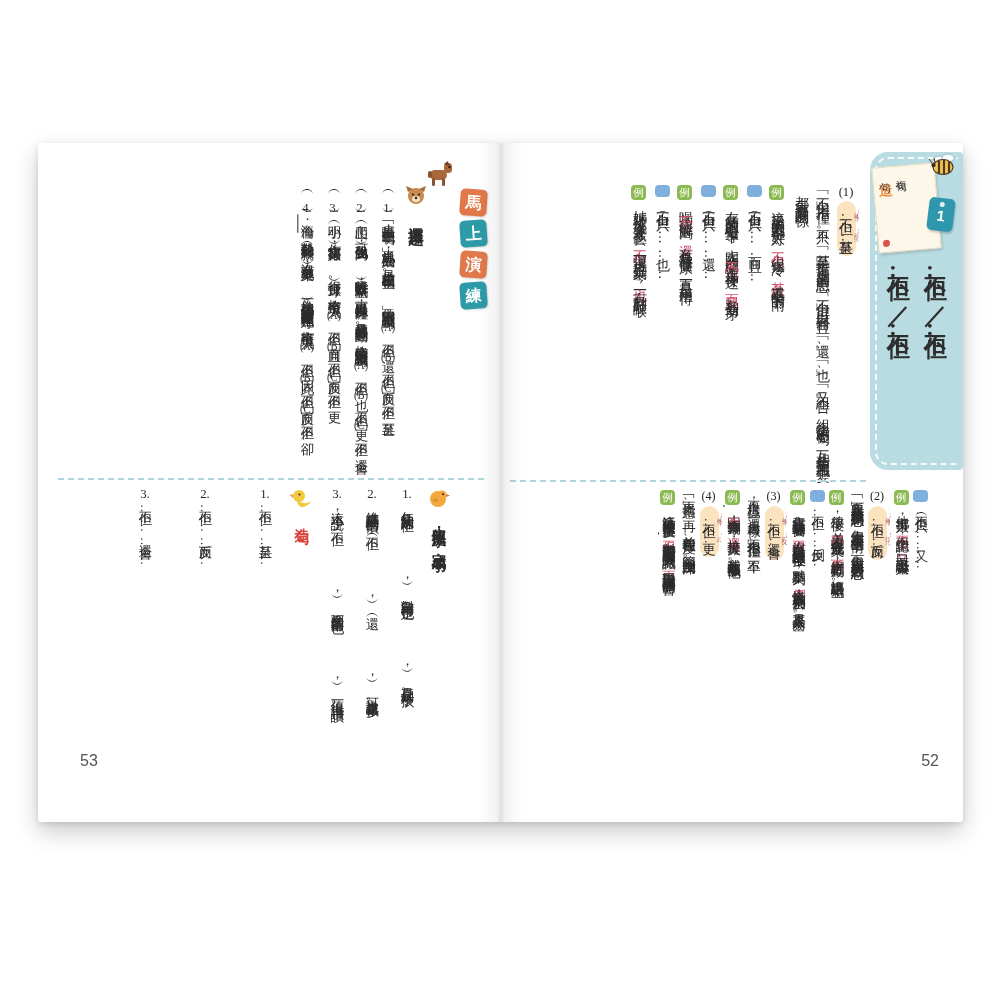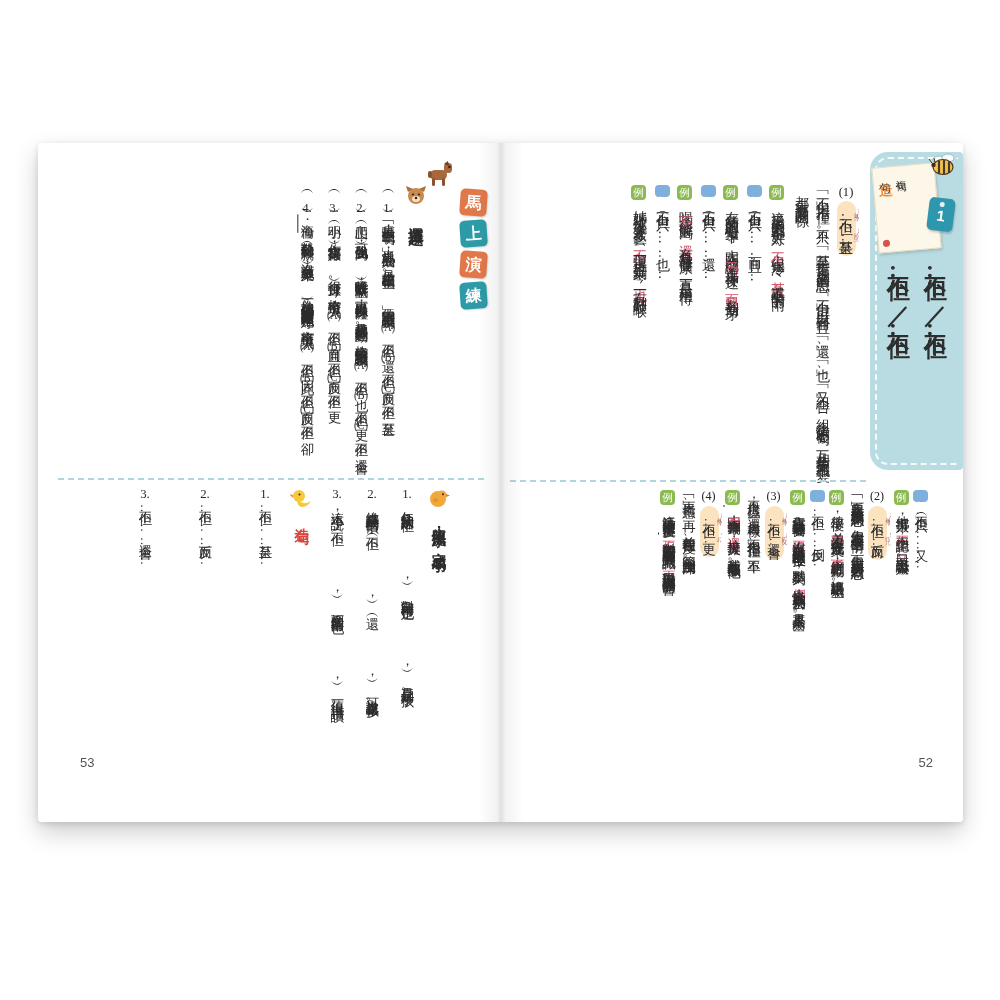--- a/index.html
+++ b/index.html
@@ -49,23 +49,23 @@
     padding:4px 2px;margin-inline-end:4px;}
   .ex{padding-top:21px;text-indent:-21px;margin-block-end:2px;}
   .ex-badge{display:inline-block;writing-mode:horizontal-tb;-webkit-writing-mode:horizontal-tb;
     width:15px;height:15px;line-height:15px;text-align:center;background:#8cba52;color:#fff;
     border-radius:4px;font-family:"Liberation Sans",sans-serif;font-size:10.5px;letter-spacing:0;
     margin-inline-end:2px;text-indent:0;}
   
   .divider{position:absolute;border-top:2px dashed #aed6dc;height:0;}
   .div-left{left:20px;right:16px;top:335px;}
   .div-right{left:10px;right:97px;top:337px;}
-  .pagenum{position:absolute;bottom:52px;font-size:13px;color:#555;font-family:"Liberation Sans",sans-serif;}
+  .pagenum{position:absolute;bottom:52px;font-size:16px;color:#555;font-family:"Liberation Sans",sans-serif;}
   .pn-left{left:42px;}
-  .pn-right{right:30px;margin-top:26px;}
+  .pn-right{right:24px;margin-top:26px;}
   
   .horse-wrap{position:absolute;right:44px;top:18px;}
   .practice-badge{position:absolute;right:13px;top:46px;display:flex;flex-direction:column;gap:4px;}
   .pb-sq{width:27px;height:27px;border-radius:5px;color:#fff;font-weight:bold;font-size:16px;
     line-height:27px;text-align:center;font-family:"Liberation Sans",sans-serif;box-shadow:1px 1px 2px rgba(0,0,0,.15);}
   .choice-wrap{position:absolute;top:42px;right:72px;width:362px;height:292px;font-size:13.5px;
     line-height:19px;letter-spacing:1px;}
   .choice-header{font-size:15.5px;font-weight:bold;letter-spacing:2px;margin-block-end:6px;}
   .choice-header svg{margin-bottom:4px;}
   .q{padding-top:59px;text-indent:-59px;margin-block-end:7px;}

